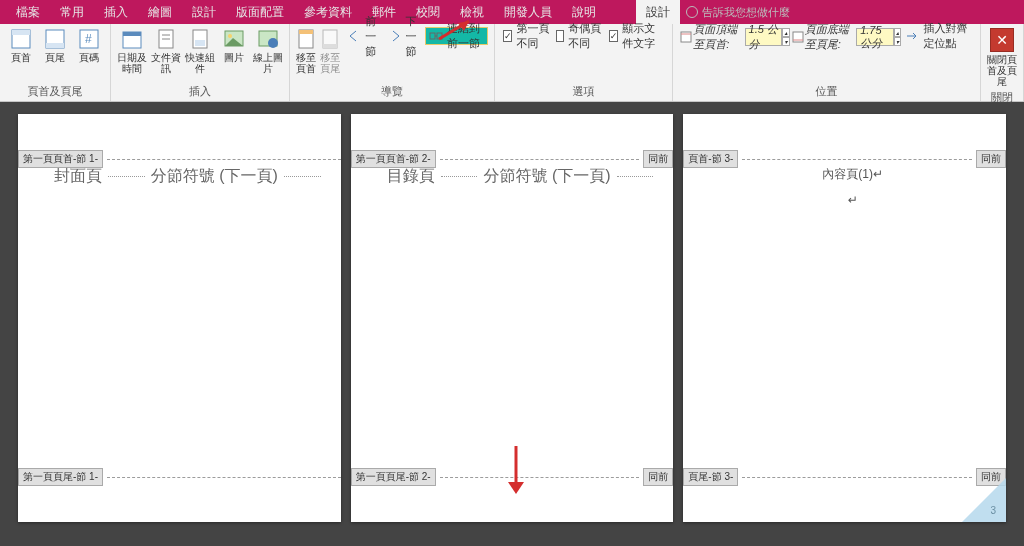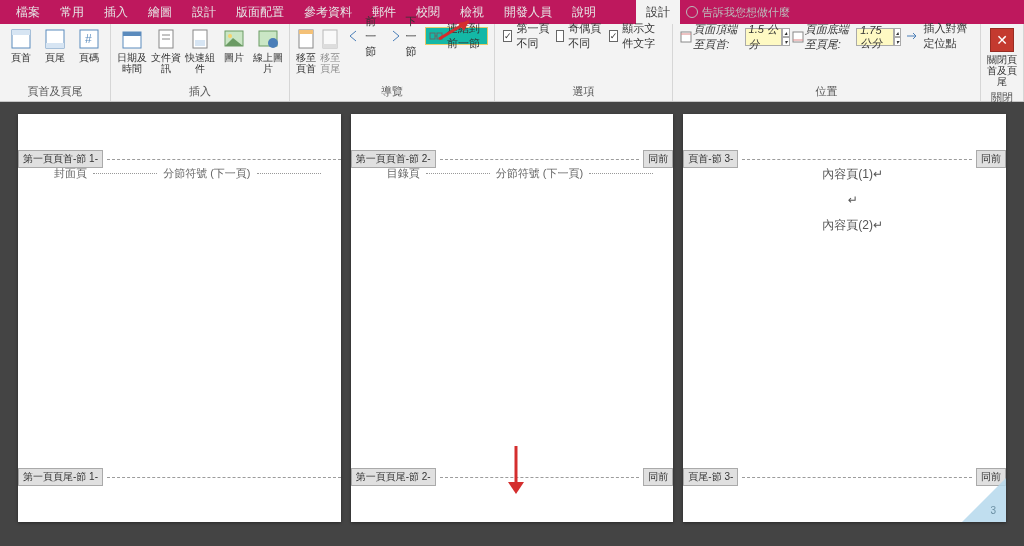--- a/index.html
+++ b/index.html
@@ -31,21 +31,21 @@
     .page { background:#fff; flex:1; height:408px; position:relative; box-shadow:0 1px 3px rgba(0,0,0,.4); }
     .hf-band { position:absolute; left:0; right:0; display:flex; align-items:center; }
     .hf-band.head { top:36px; }
     .hf-band.foot { bottom:36px; }
     .hf-band .line { flex:1; border-top:1px dashed #9c9c9c; }
     .tag { background:#e0e0e0; border:1px solid #aaa; font-size:10px; padding:1px 4px; color:#333; white-space:nowrap; }
     .tag.left { margin-right:4px; }
     .tag.right { margin-left:4px; }
     .content { position:absolute; top:52px; left:36px; right:20px; font-size:12px; color:#555; }
     .content .row { margin-bottom:10px;text-align:center; }
-    .section-break { font-size:11px; color:#666; display:flex; align-items:center; gap:6px; }
+    .section-break { font-size:16px; color:#666; display:flex; align-items:center; gap:6px; }
     .section-break .dl { flex:1; border-top:1px dotted #999; }
     .arrow1 { position:absolute; pointer-events:none; }
     .fold { position:absolute; right:0; bottom:0; width:0; height:0; border-left:44px solid transparent; border-bottom:44px solid #b5d8ec; opacity:.85; }
     .pgnum { position:absolute; right:10px; bottom:6px; font-size:10px; color:#6a8fa3; }
   </style>
 </head>
 <body>
 
 <div class="menubar">
   <div class="tab">檔案</div>
@@ -307,21 +307,20 @@
 
   <div class="page">
     <div class="hf-band head">
       <span class="tag left">頁首-節 3-</span>
         <div class="line"></div>
         <span class="tag right">同前</span>
     </div>
     <div class="content">
       <div class="row">內容頁(1)↵</div>
       <div class="row">↵</div>
-      <div class="row">內容頁(2)↵</div>
     </div>
     <div class="hf-band foot">
       <span class="tag left">頁尾-節 3-</span>
         <div class="line"></div>
         <span class="tag right">同前</span>
     </div>
     <div class="fold"></div>
     <div class="pgnum">3</div>
   </div>
 

